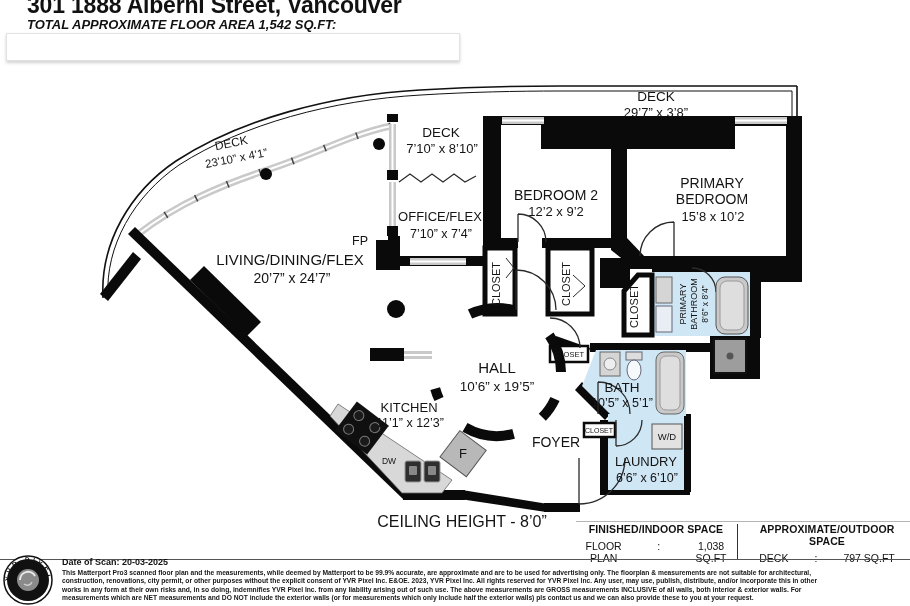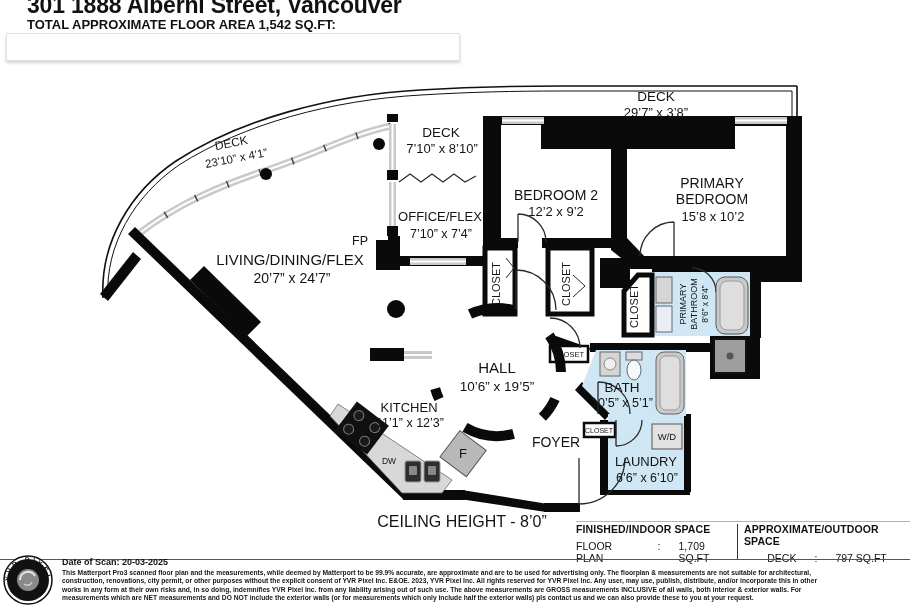--- a/index.html
+++ b/index.html
@@ -2,29 +2,29 @@
 <html><head>
 <meta charset="utf-8">
 <style>
   html,body{margin:0;padding:0;}
   body{
     width:910px;height:606px;position:relative;background:#fff;overflow:hidden;
     font-family:"Liberation Sans",sans-serif;color:#111;
   }
   .abs{position:absolute;}
   .title{left:27px;top:-8px;font-size:23px;font-weight:700;letter-spacing:-0.2px;white-space:nowrap;}
-  .subtitle{left:27px;top:17px;font-size:13px;font-weight:700;white-space:nowrap;}
+  .subtitle{left:27px;top:17px;font-size:13px;font-weight:700;white-space:nowrap;font-style:italic;}
   .blankbox{left:6px;top:33px;width:452px;height:26px;background:#fff;border:1px solid #e2e2e2;box-shadow:0 2px 3px rgba(0,0,0,.18);}
   svg text{fill:#141414;font-family:"Liberation Sans",sans-serif;}
   .rm{font-weight:500;}
   .sum-wrap{left:576px;top:523px;width:334px;height:38px;}
   .sum-topline{left:576px;top:521px;width:334px;border-top:1px solid #b5b5b5;height:0;}
-  .sumcol{position:absolute;top:0;text-align:left;}
+  .sumcol{position:absolute;top:0;text-align:center;}
   .sumcol .hdr{font-size:10.5px;font-weight:700;letter-spacing:0.1px;}
-  .sumcol .val{font-size:10.5px;margin-top:5px;display:flex;justify-content:center;gap:18px;}
+  .sumcol .val{font-size:10.5px;margin-top:5px;display:flex;justify-content:center;gap:26px;}
   .sum-div{position:absolute;left:161px;top:1px;height:36px;border-left:1px solid #333;}
   .sepline{left:0;top:559px;width:910px;border-top:1px solid #555;height:0;}
   .datescan{left:62px;top:557px;font-size:9px;font-weight:700;white-space:nowrap;}
   .disclaimer{left:62px;top:569px;width:846px;font-size:6.7px;line-height:8.3px;font-weight:600;color:#161616;}
   .disclaimer div{white-space:nowrap;}
 </style>
 </head>
 <body>
 
 <div class="abs title">301 1888 Alberni Street, Vancouver</div>
@@ -231,21 +231,21 @@
   </g>
 </svg>
 
 <div class="abs sum-topline"></div>
 <div class="abs sum-wrap">
   <div class="sumcol" style="left:0;width:160px">
     <div class="hdr">FINISHED/INDOOR SPACE</div>
     <div class="val">
       <span>FLOOR PLAN</span>
       <span>:</span>
-      <span>1,709 SQ.FT</span>
+      <span>1,038 SQ.FT</span>
     </div>
   </div>
   <div class="sum-div"></div>
   <div class="sumcol" style="left:168px;width:166px">
     <div class="hdr">APPROXIMATE/OUTDOOR SPACE</div>
     <div class="val">
       <span>DECK</span>
       <span>:</span>
       <span>797 SQ.FT</span>
     </div>

